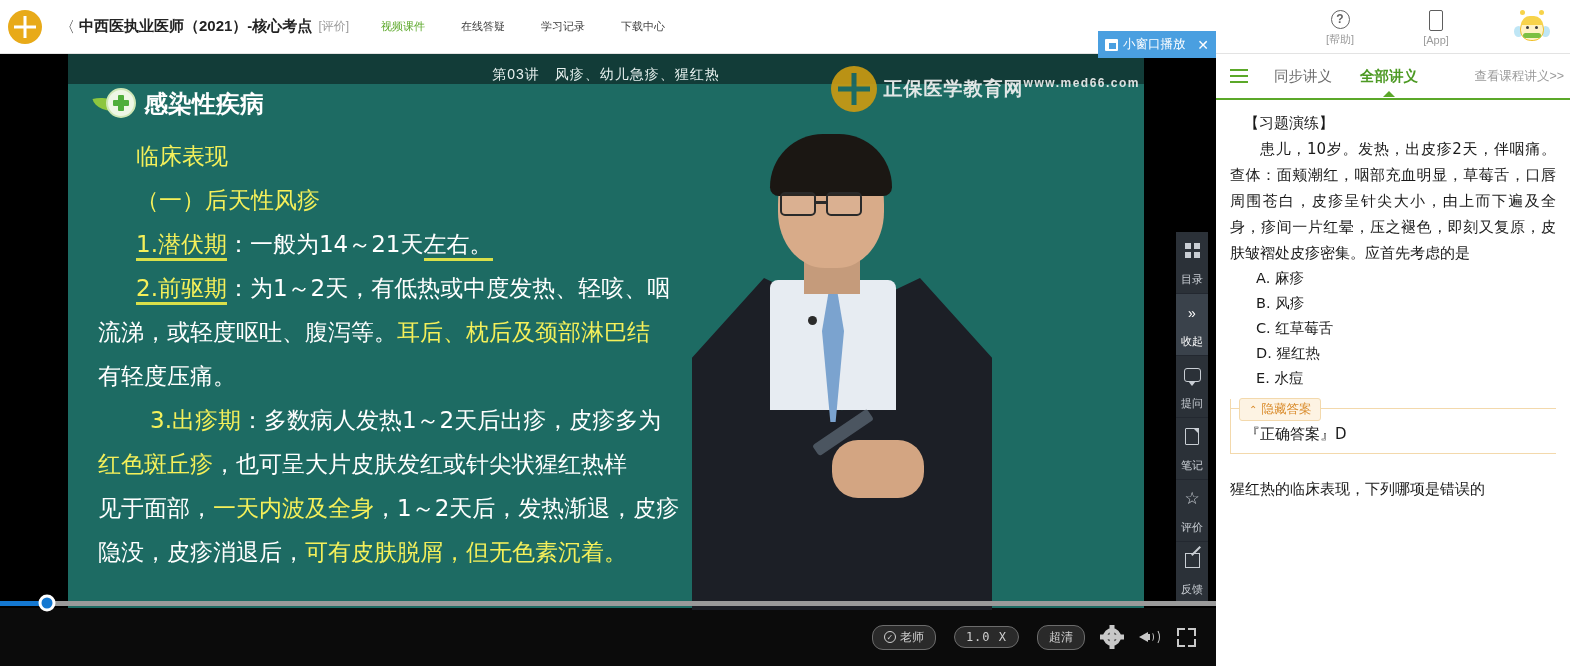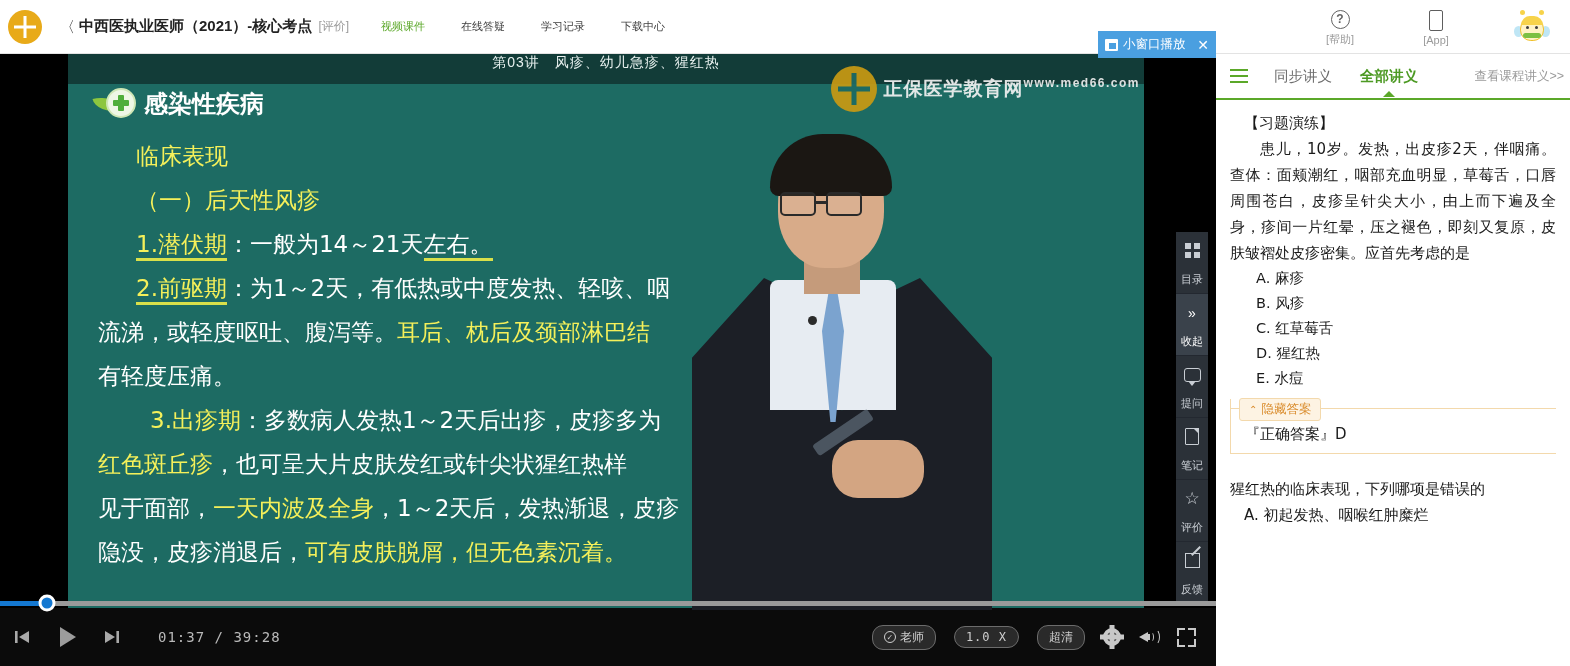--- a/index.html
+++ b/index.html
@@ -121,21 +121,21 @@
   .player-wrap {
     position: absolute; left: 0; top: 54px; width: 1216px; height: 612px;
     background: #000000; overflow: hidden;
   }
   .video-stage {
     position: absolute; left: 68px; top: 0px; width: 1076px; height: 556px;
     background: #1d6b63; overflow: hidden;
   }
   .video-topbar {
     position: absolute; left: 0; top: 0; width: 100%; height: 30px;
-    background: #123c38; display: flex; align-items: flex-start; justify-content: center;
+    background: #123c38; display: flex; align-items: flex-end; justify-content: center;
   }
   .video-topbar .vt-text {
     font-size: 14px; color: #e8f1ef; letter-spacing: 1px; white-space: nowrap;
   }
 
   
   .watermark {
     position: absolute; right: 4px; top: 12px; display: flex;
     align-items: center; gap: 7px; opacity: .92;
   }
@@ -589,40 +589,20 @@
     </div>
 
     <div class="progress-row">
       <div class="progress-track">
         <div class="progress-fill"></div>
       </div>
       <div class="progress-knob"></div>
     </div>
 
     <div class="controls">
-      <div class="ctrl-left">
-        <span class="btn-ico">
-          <svg width="20" height="20" viewBox="0 0 20 20">
-              <rect x="3" y="4" width="2.6" height="12" fill="#a9a9a9"></rect>
-              <polygon points="17,4 17,16 7,10" fill="#a9a9a9"></polygon>
-            </svg>
-        </span>
-        <span class="btn-ico">
-          <svg width="26" height="26" viewBox="0 0 26 26">
-              <polygon points="6,3 6,23 22,13" fill="#9c9c9c"></polygon>
-            </svg>
-        </span>
-        <span class="btn-ico">
-          <svg width="20" height="20" viewBox="0 0 20 20">
-              <polygon points="3,4 3,16 13,10" fill="#a9a9a9"></polygon>
-              <rect x="14.4" y="4" width="2.6" height="12" fill="#a9a9a9"></rect>
-            </svg>
-        </span>
-        <span class="time-text">01:37 / 39:28</span>
-      </div>
 
       <div class="ctrl-right">
         <span class="pill">
           <span class="check-c">✓</span>
           <span>老师</span>
         </span>
         <span class="pill mono">
           <span>1.0 X</span>
         </span>
         <span class="pill">
@@ -673,17 +653,16 @@
           <span>隐藏答案</span>
         </span>
         <div class="ans-content">
           <div>
             <span>『正确答案』</span><span>D</span>
           </div>
         </div>
       </div>
 
       <div class="next-q">猩红热的临床表现，下列哪项是错误的</div>
-      <div class="next-opt">A. 初起发热、咽喉红肿糜烂</div>
     </div>
   </div>
 
 </div>
 
 </body></html>

